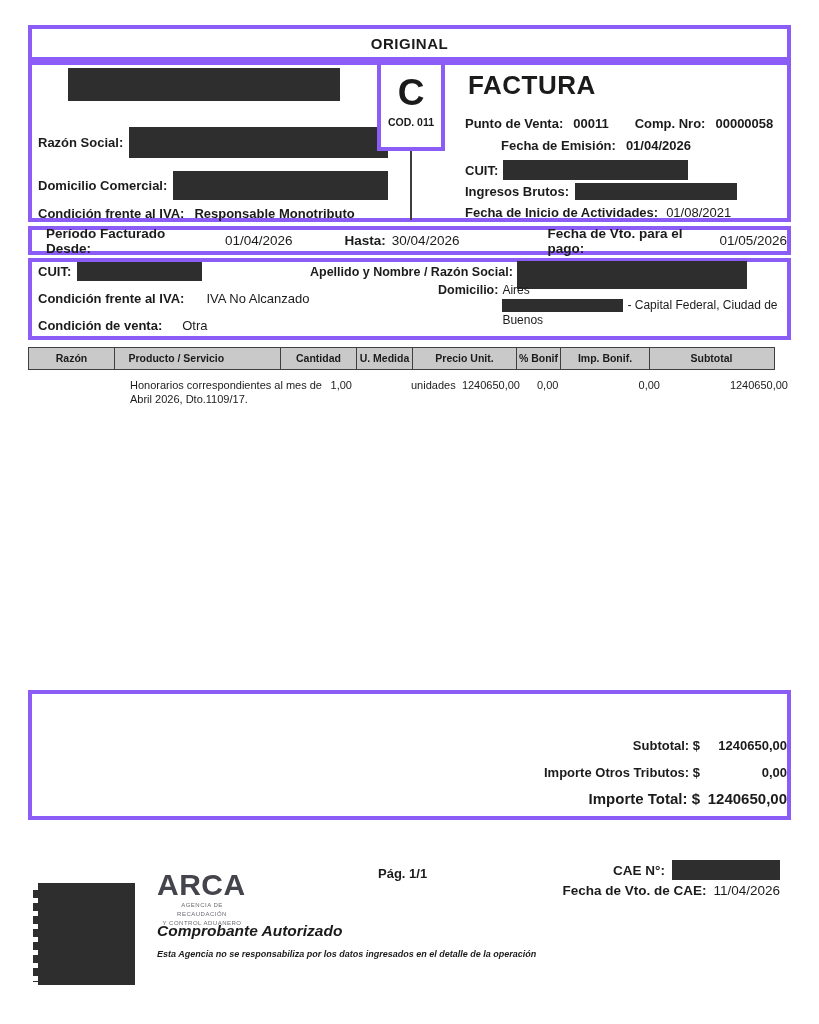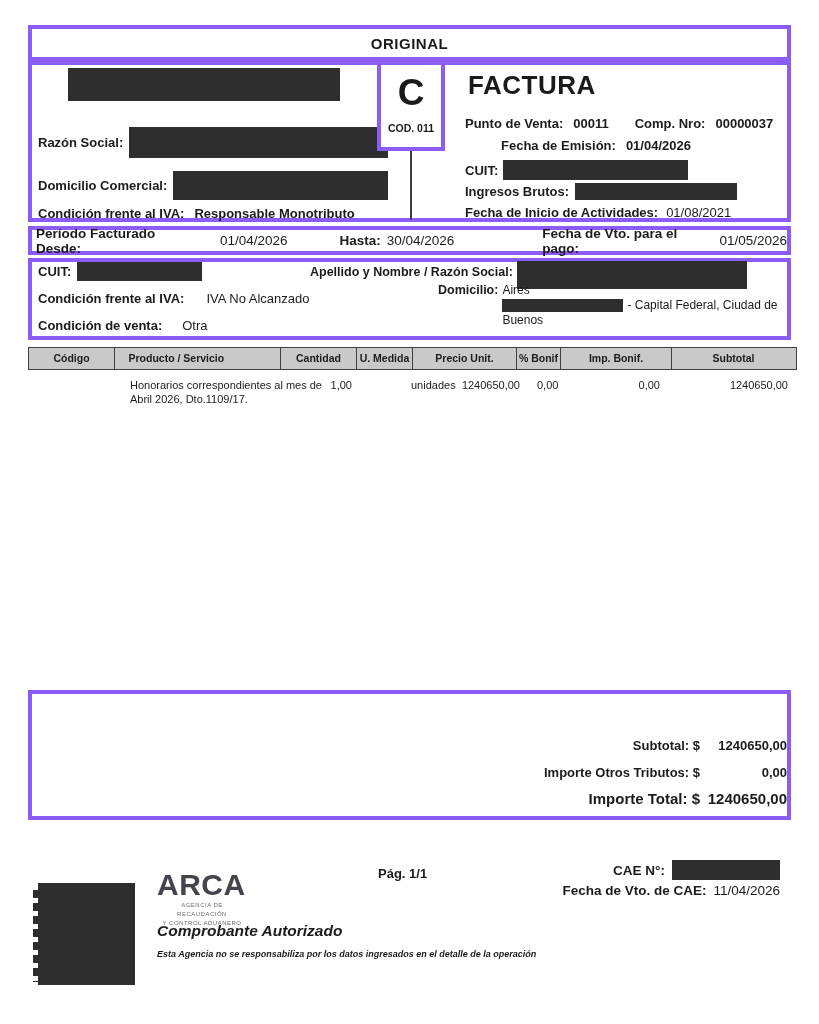--- a/index.html
+++ b/index.html
@@ -16,27 +16,27 @@
 
   
   .original-bar{left:28px;top:25px;width:763px;height:36px;display:flex;align-items:center;justify-content:center;
     font-size:15px;font-weight:bold;letter-spacing:.5px;}
 
   
   .header-box{left:28px;top:61px;width:763px;height:161px;}
   .vdiv{left:410px;top:151px;width:2px;height:69px;background:#3f3f3f;position:absolute;}
   .cbox{left:377px;top:61px;width:68px;height:90px;z-index:2;text-align:center;}
   .cbox .letter{font-size:37px;font-weight:bold;line-height:1;margin-top:9px;}
-  .cbox .cod{font-size:10.5px;font-weight:bold;margin-top:11px;}
+  .cbox .cod{font-size:10.5px;font-weight:bold;margin-top:5px;}
   .factura-title{left:468px;top:70px;font-size:26px;font-weight:bold;letter-spacing:.5px;}
   .hlabel{font-size:13px;font-weight:bold;}
   .hval{font-size:13px;}
 
   
-  .periodo-box{left:28px;top:226px;width:763px;height:29px;display:flex;align-items:center;font-size:13.5px;padding-left:4px;}
+  .periodo-box{left:28px;top:226px;width:763px;height:29px;display:flex;align-items:center;font-size:13.5px;padding-left:14px;}
 
   
   .cust-box{left:28px;top:258px;width:763px;height:82px;}
   .dom-val{font-size:12px;line-height:15px;}
   .dom-red{width:121px;height:13px;vertical-align:middle;margin-right:4px;}
 
   
   .thead{position:absolute;left:28px;top:347px;display:flex;}
   .th{border:1.5px solid #3f3f3f;background:#c9c9c9;height:23px;line-height:21px;font-size:10.5px;font-weight:bold;
       text-align:center;box-sizing:border-box;margin-left:-1.5px;overflow:hidden;white-space:nowrap;}
@@ -92,21 +92,21 @@
 <div class="box cbox">
   <div class="letter">C</div>
   <div class="cod">COD. 011</div>
 </div>
 
 <div class="abs factura-title">FACTURA</div>
 <div class="row" style="left:465px;top:115px;height:16px;">
   <span class="hlabel">Punto de Venta:</span>
   <span class="hlabel" style="margin-left:10px;">00011</span>
   <span class="hlabel" style="margin-left:26px;">Comp. Nro:</span>
-  <span class="hlabel" style="margin-left:10px;">00000037</span>
+  <span class="hlabel" style="margin-left:10px;">00000058</span>
 </div>
 <div class="row" style="left:465px;top:137px;height:16px;padding-left:36px;">
   <span class="hlabel">Fecha de Emisión:</span>
   <span class="hlabel" style="margin-left:10px;">01/04/2026</span>
 </div>
 <div class="row" style="left:465px;top:160px;height:20px;">
   <span class="hlabel">CUIT:</span>
   <span class="red" style="width:185px;height:20px;margin-left:5px;"></span>
 </div>
 <div class="row" style="left:465px;top:183px;height:17px;">
@@ -146,27 +146,27 @@
     <div>Aires</div>
     <div><span class="red dom-red"></span><span>- Capital Federal, Ciudad de Buenos</span></div>
   </div>
 </div>
 <div class="row" style="left:38px;top:317px;height:16px;">
   <span class="hlabel">Condición de venta:</span>
   <span class="hval" style="margin-left:20px;">Otra</span>
 </div>
 
 <div class="thead">
-  <div class="th" style="width:87px;">Código</div>
+  <div class="th" style="width:87px;">Razón</div>
   <div class="th" style="width:168px;text-align:left;padding-left:14px;">Producto / Servicio</div>
   <div class="th" style="width:77px;">Cantidad</div>
   <div class="th" style="width:58px;">U. Medida</div>
   <div class="th" style="width:105px;">Precio Unit.</div>
   <div class="th" style="width:46px;">% Bonif</div>
-  <div class="th" style="width:112px;">Imp. Bonif.</div>
+  <div class="th" style="width:90px;">Imp. Bonif.</div>
   <div class="th" style="width:126px;">Subtotal</div>
 </div>
 
 <div>
   <div class="cell" style="left:130px;top:378px;width:195px;line-height:1.3;">Honorarios correspondientes al mes de Abril 2026, Dto.1109/17.</div>
   <div class="cell" style="left:262px;top:379px;width:90px;text-align:right;">1,00</div>
   <div class="cell" style="left:365px;top:379px;padding-left:46px;">unidades</div>
   <div class="cell" style="left:420px;top:379px;width:100px;text-align:right;">1240650,00</div>
   <div class="cell" style="left:537px;top:379px;">0,00</div>
   <div class="cell" style="left:560px;top:379px;width:100px;text-align:right;">0,00</div>

